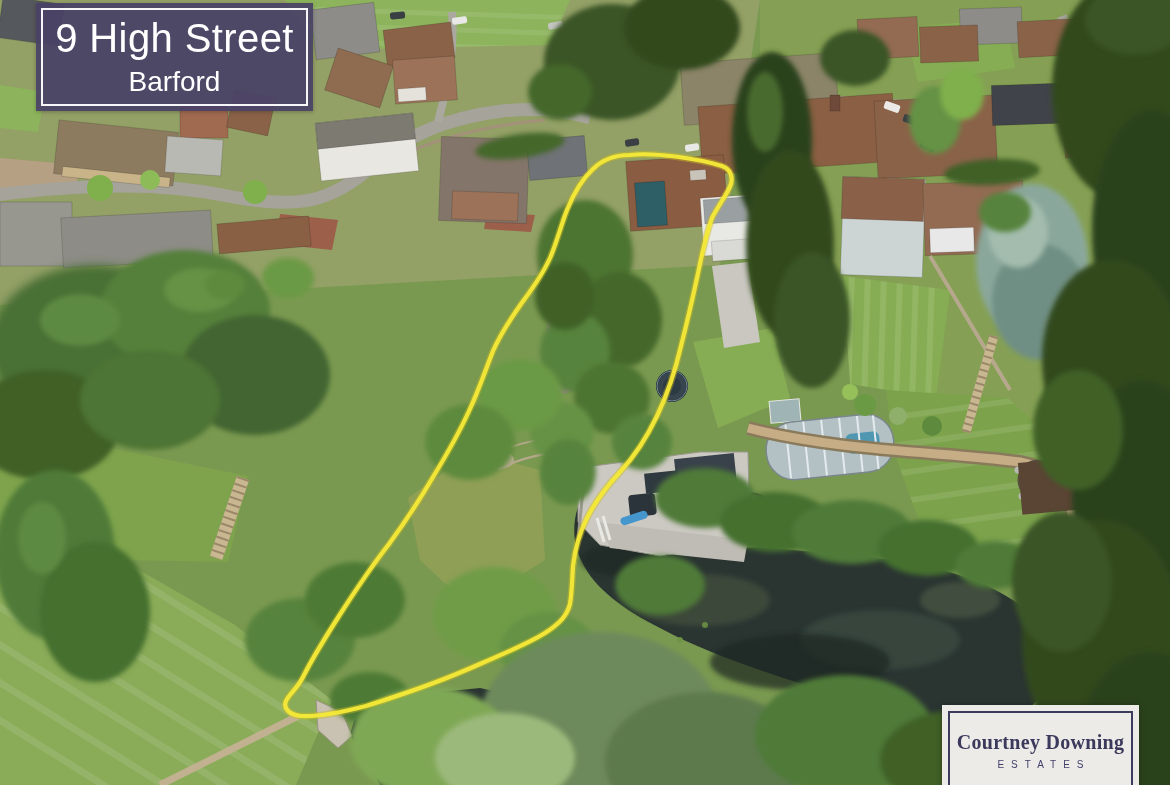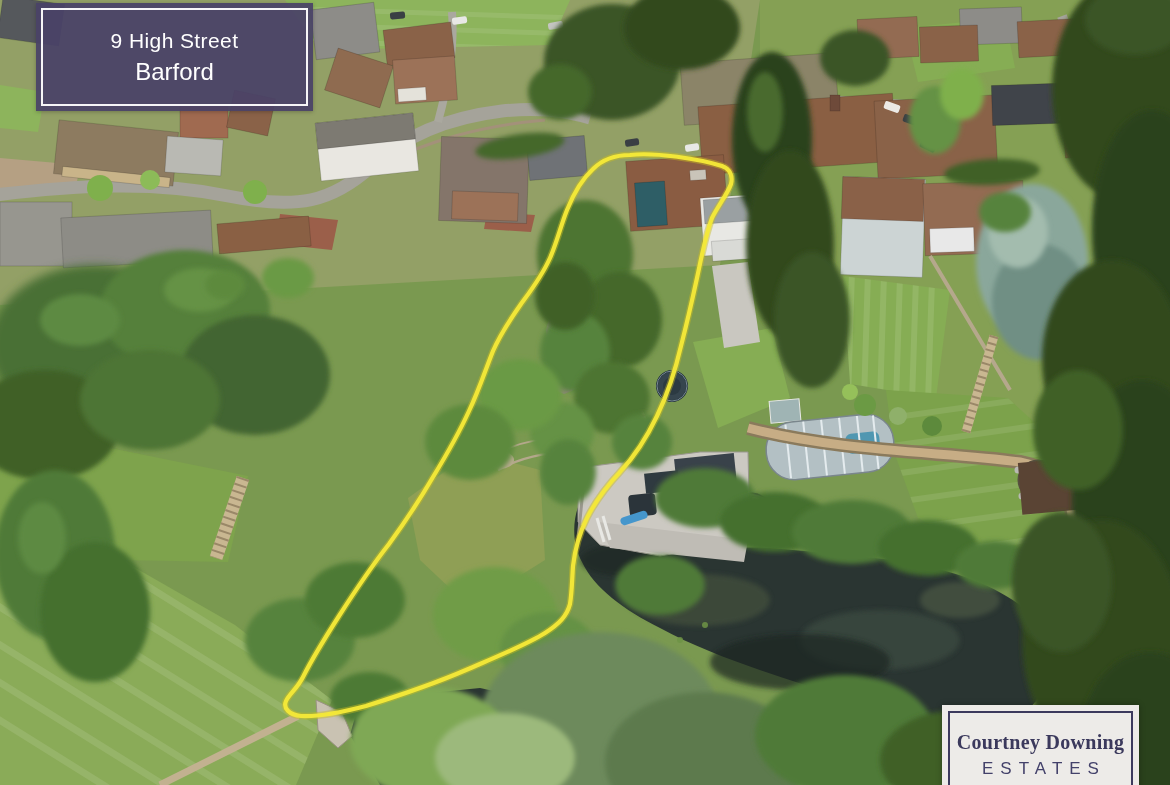--- a/index.html
+++ b/index.html
@@ -12,38 +12,38 @@
   
   .prop-label{
     position:absolute;left:36px;top:3px;width:277px;height:108px;
     background:rgba(73,66,103,0.93);
     box-shadow:0 1px 4px rgba(0,0,0,.25);
   }
   .prop-label .inner{
     position:absolute;inset:5px;border:2px solid rgba(255,255,255,.95);
     display:flex;flex-direction:column;align-items:center;justify-content:center;gap:5px;
   }
-  .prop-label .l1{color:#fff;font-size:21px;letter-spacing:.4px;}
-  .prop-label .l2{color:#fff;font-size:24px;}
+  .prop-label .l1{color:#fff;font-size:40px;letter-spacing:.4px;}
+  .prop-label .l2{color:#fff;font-size:28px;}
 
   
   .agency{
     position:absolute;left:942px;top:705px;width:197px;height:110px;
     background:#edebe8;box-shadow:0 0 6px rgba(0,0,0,.3);
   }
   .agency .inner{
     position:absolute;inset:6px;border:2px solid #3c3a5d;
     display:flex;flex-direction:column;align-items:center;
   }
   .agency .name{
     margin-top:18px;font-family:"Liberation Serif",serif;font-weight:bold;
     font-size:20px;color:#3b395c;letter-spacing:.3px;white-space:nowrap;text-align:right;
   }
   .agency .tagline{
-    margin-top:5px;font-size:17px;color:#43416a;letter-spacing:7px;
+    margin-top:5px;font-size:10px;color:#43416a;letter-spacing:7px;
     padding-left:7px;white-space:nowrap;
   }
 </style>
 </head>
 <body>
 
 <div class="stage">
 
 <svg width="1170" height="785" viewBox="0 0 1170 785">
   <defs>

